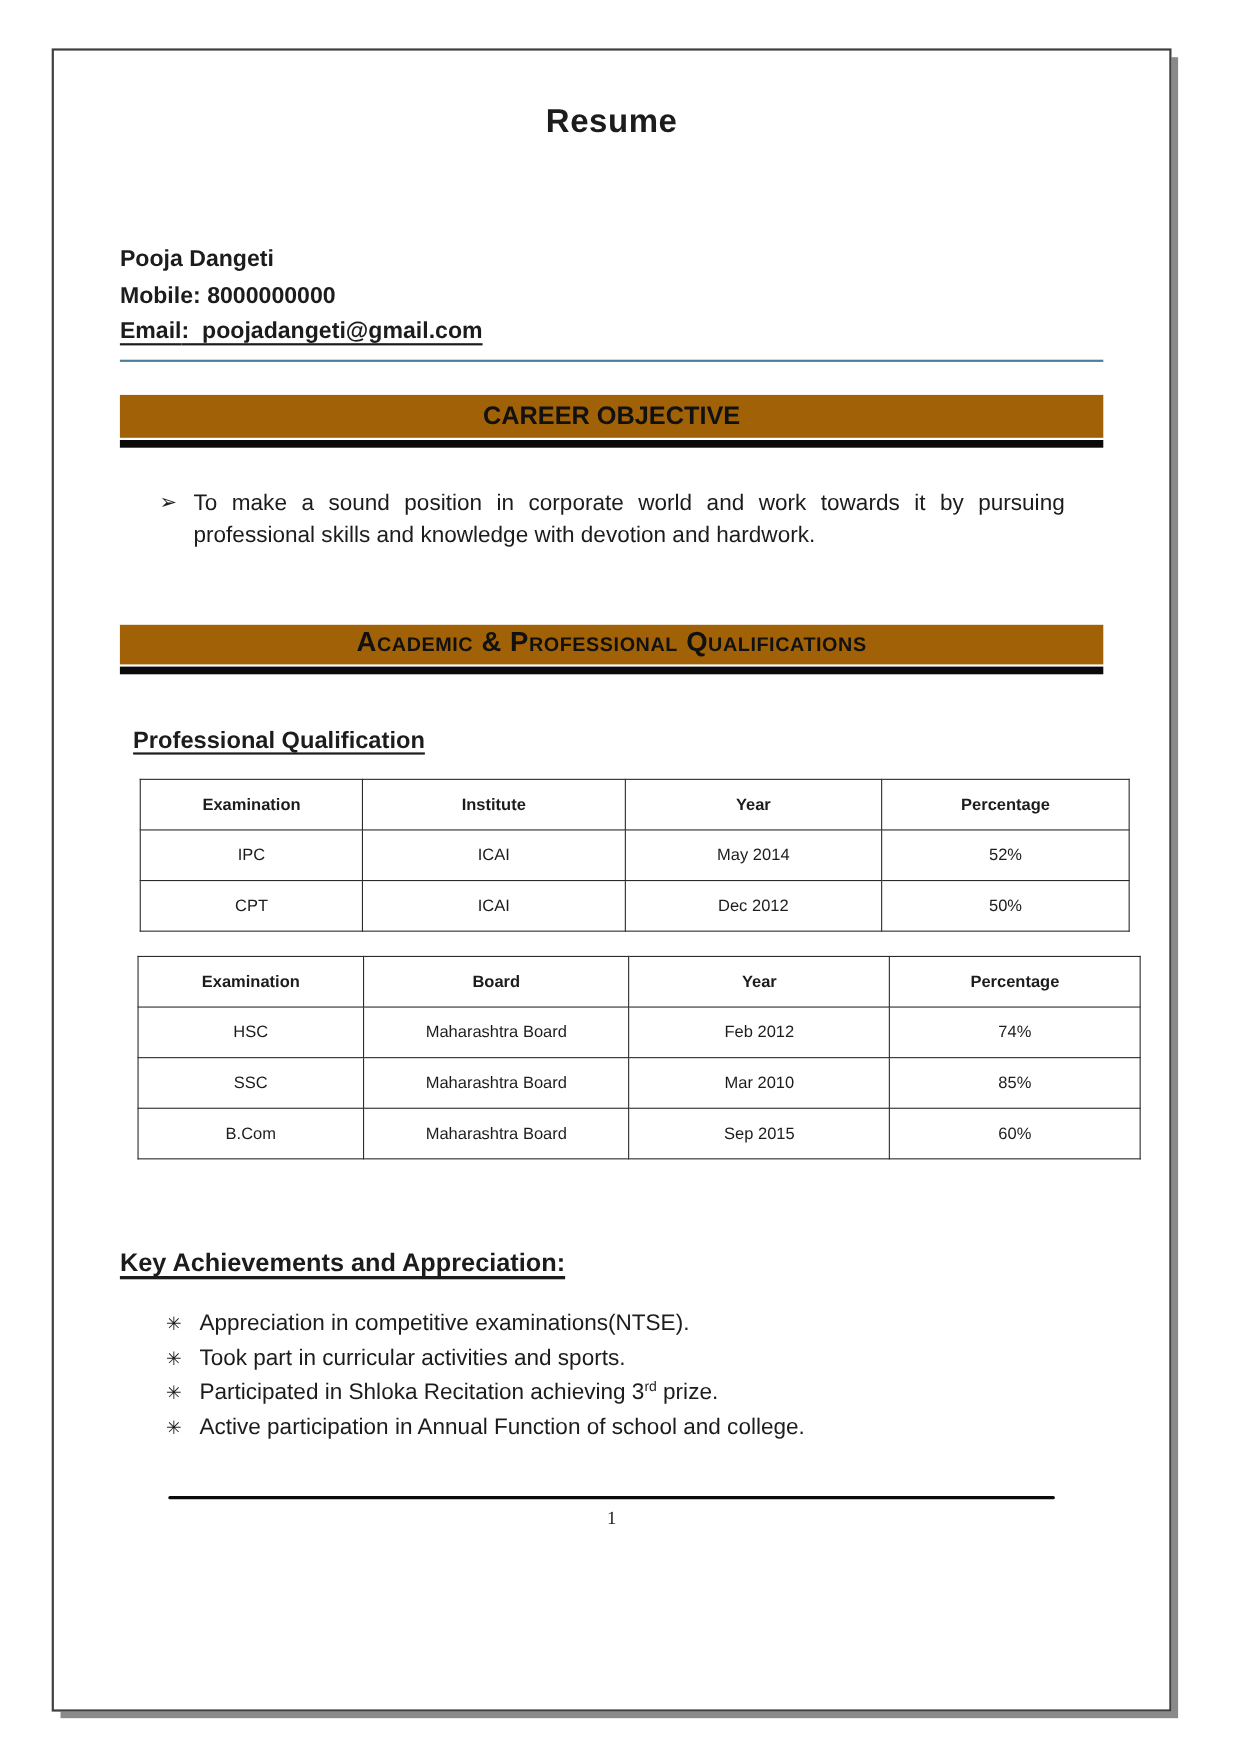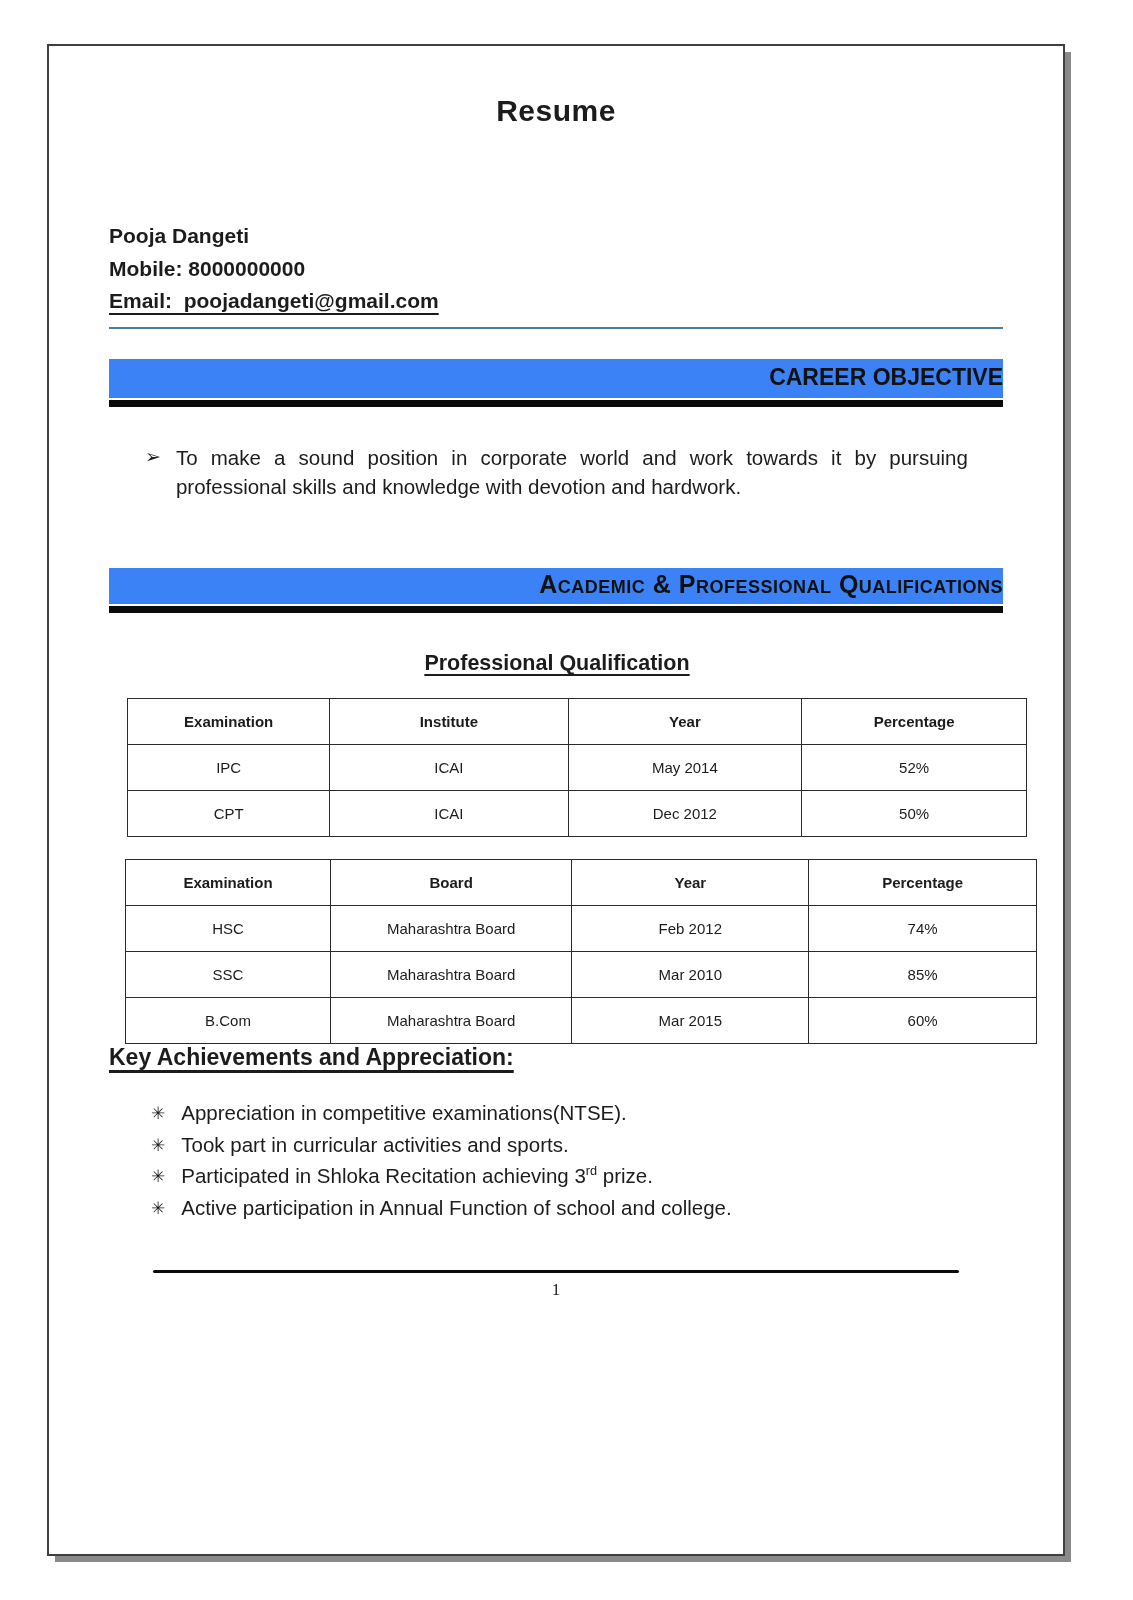--- a/index.html
+++ b/index.html
@@ -29,22 +29,22 @@
     letter-spacing: 0.5px;
     margin-bottom: 92px;
   }
   .contact { font-size: 21px; font-weight: bold; line-height: 1.55; }
   .contact-email { text-decoration: underline; text-decoration-thickness: 2px; text-underline-offset: 5px; }
   .prewrap { white-space: pre-wrap; }
   .contact-rule { height: 2px; background: #4d7d9c; margin-top: 9px; }
 
   .section-header { margin-top: 30px; }
   .sec-bar {
-    background: #3b82f6;
-    text-align: right;
+    background: #a16207;
+    text-align: center;
     font-weight: bold;
     font-size: 23px;
     padding: 5px 0 7px 0;
     color: #111;
   }
   .sec-rule { height: 7px; background: #0a0a0a; margin-top: 2px; }
   .smallcaps { font-variant: small-caps; letter-spacing: 0.5px; font-size: 25px; padding: 2px 0 5px 0; }
 
   .objective { display: flex; gap: 15px; margin: 36px 6px 0 36px; font-size: 20.5px; }
   .arrow-bullet { flex: 0 0 auto; font-size: 19px; padding-top: 2px; }
@@ -54,40 +54,40 @@
 
   .sub-title {
     margin: 38px 0 0 2px;
     font-size: 21.5px;
     font-weight: bold;
     text-decoration: underline;
     text-decoration-thickness: 2px;
     text-underline-offset: 4px;
     display: inline-block;
   }
-  .sub-title-wrap { margin: 0; text-align: center; }
+  .sub-title-wrap { margin: 10px; }
   .gap-lg { margin-top: 86px; }
 
   table.qual-table {
     border-collapse: collapse;
     margin: 22px 0 0 18px;
     width: 900px;
     table-layout: fixed;
   }
   table.qual-table.wide { width: 912px; margin-left: 16px; }
   .qual-table th, .qual-table td {
     border: 1.5px solid #2b2b2b;
     text-align: center;
     vertical-align: middle;
     padding: 14px 8px;
     font-size: 15px;
   }
   .qual-table th { font-weight: bold; }
 
-  .achievements-block { }
+  .achievements-block { margin-top: 80px; }
   .ach-title {
     font-size: 23px;
     font-weight: bold;
     text-decoration: underline;
     text-decoration-thickness: 2.5px;
     text-underline-offset: 5px;
     display: inline-block;
   }
   ul.achievements { list-style: none; margin: 30px 0 0 42px; }
   ul.achievements li { display: flex; gap: 16px; font-size: 20.5px; line-height: 1.2; margin-bottom: 7px; }
@@ -193,21 +193,21 @@
       </tr>
       <tr>
         <td>SSC</td>
         <td>Maharashtra Board</td>
         <td>Mar 2010</td>
         <td>85%</td>
       </tr>
       <tr>
         <td>B.Com</td>
         <td>Maharashtra Board</td>
-        <td>Mar 2015</td>
+        <td>Sep 2015</td>
         <td>60%</td>
       </tr>
     </tbody>
   </table>
 
   <div class="achievements-block">
     <span class="ach-title">Key Achievements and Appreciation:</span>
     <ul class="achievements">
       <li>
         <span class="star-bullet">✳</span>

